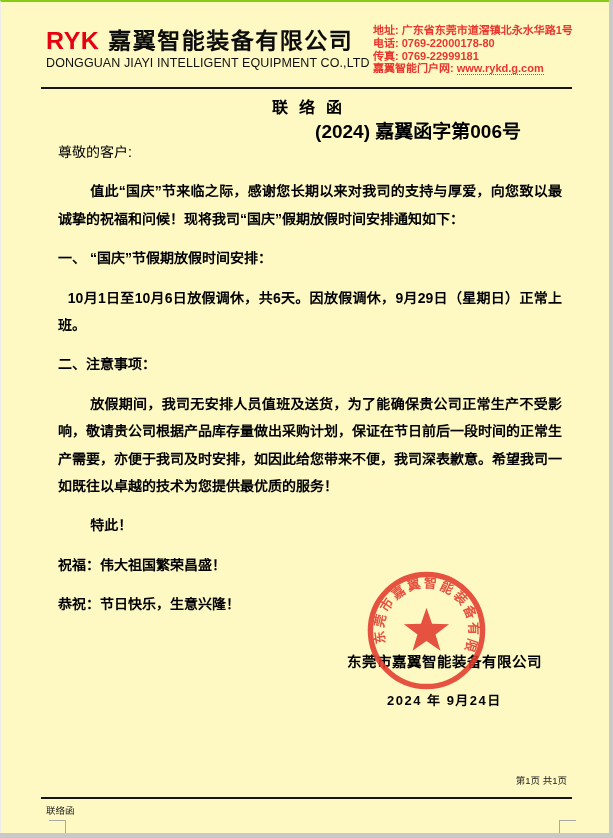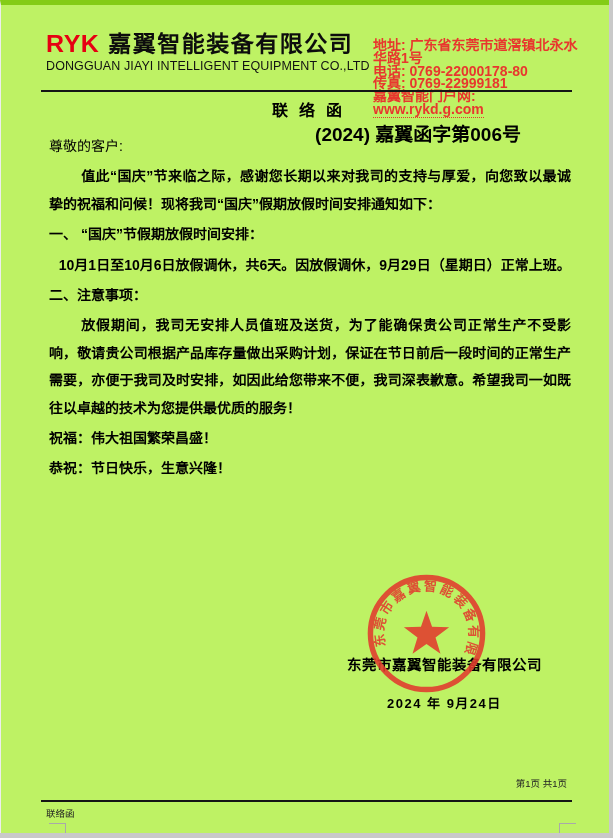--- a/index.html
+++ b/index.html
@@ -4,56 +4,56 @@
 <style>
   * { box-sizing: border-box; }
   html,body { margin:0; padding:0; }
   body {
     width:613px; height:838px; position:relative; overflow:hidden;
     background:#ffffff;
     font-family:"Liberation Sans","DejaVu Sans",sans-serif;
     color:#000;
   }
   .page {
-    position:absolute; inset:0; background:#bef264;
-    border-top:5px solid #84cc16; border-left:1px solid #ededed;
+    position:absolute; inset:0; background:#fef9c3;
+    border-top:2px solid #84cc16; border-left:1px solid #ededed;
   }
   
   .scroll-right { position:absolute; top:0; right:0; width:4px; height:838px; background:#c9c9c9; }
   .scroll-bottom{ position:absolute; bottom:0; left:0; width:613px; height:5px; background:#c9c9c9; }
 
   
   .header { position:absolute; top:20px; left:45px; right:41px; height:62px; }
   .logo-row { display:flex; align-items:baseline; gap:9px; }
   .logo {
     color:#e60012; font-weight:bold; font-size:25px; letter-spacing:0.5px;
     transform:scaleY(.92); transform-origin:bottom left;
   }
   .company-cn { font-size:23px; font-weight:bold; letter-spacing:1.5px; color:#0d0d0d; }
   .company-en { margin-top:0; font-size:12.5px; color:#111; letter-spacing:0.1px; }
   .contact {
-    position:absolute; top:14px; left:327px; width:205px;
-    color:#e8372e; font-size:14px; line-height:12.8px; font-weight:bold;
+    position:absolute; top:2px; left:327px; width:205px;
+    color:#e8372e; font-size:11px; line-height:12.8px; font-weight:bold;
   }
   .contact .url { border-bottom:1px dotted #e8372e; }
   .divider { position:absolute; top:85px; left:40px; right:41px; height:2px; background:#151515; }
 
   
   .doc-title {
     position:absolute; top:92px; left:0; width:100%; text-align:center;
     font-size:16px; font-weight:bold; letter-spacing:11px; text-indent:11px;
   }
   .ref-no { position:absolute; top:114px; right:92px; font-size:19px; font-weight:bold; }
 
   
   .letter-body {
     position:absolute; top:125px; left:45px; width:528px;
     font-size:14px; line-height:27.4px;
   }
-  .letter-body p { margin:3px; font-weight:bold; text-align:justify; }
+  .letter-body p { margin:12px; font-weight:bold; text-align:justify; }
   .salutation { font-weight:normal !important; }
   .ind2 { text-indent:2.3em; }
   .ind1 { text-indent:0.7em; }
 
   
   .seal { position:absolute; top:564px; left:361px; width:129px; height:129px; opacity:.88; }
   .sig-company { position:absolute; top:648px; left:346px; font-size:14.5px; font-weight:bold; letter-spacing:0.5px; }
   .sig-date { position:absolute; top:688px; left:386px; font-size:13px; font-weight:bold; letter-spacing:1.5px; }
 
   
@@ -86,20 +86,21 @@
   <div class="doc-title">联络函</div>
   <div class="ref-no">(2024) 嘉翼函字第006号</div>
 
   <div class="letter-body">
     <p class="salutation">尊敬的客户:</p>
     <p class="ind2">值此“国庆”节来临之际，感谢您长期以来对我司的支持与厚爱，向您致以最诚挚的祝福和问候！现将我司“国庆”假期放假时间安排通知如下：</p>
     <p>一、 “国庆”节假期放假时间安排：</p>
     <p class="ind1">10月1日至10月6日放假调休，共6天。因放假调休，9月29日（星期日）正常上班。</p>
     <p>二、注意事项：</p>
     <p class="ind2">放假期间，我司无安排人员值班及送货，为了能确保贵公司正常生产不受影响，敬请贵公司根据产品库存量做出采购计划，保证在节日前后一段时间的正常生产需要，亦便于我司及时安排，如因此给您带来不便，我司深表歉意。希望我司一如既往以卓越的技术为您提供最优质的服务！</p>
+    <p class="ind2">特此！</p>
     <p>祝福：伟大祖国繁荣昌盛！</p>
     <p>恭祝：节日快乐，生意兴隆！</p>
   </div>
 
   <div class="sig-company">东莞市嘉翼智能装备有限公司</div>
   <svg class="seal" viewBox="0 0 130 130" xmlns="http://www.w3.org/2000/svg">
     <defs>
       <path id="sealArc" d="M 24.6 79.7 A 43 43 0 1 1 105.4 79.7" fill="none"></path>
     </defs>
     <circle cx="65" cy="65" r="56.5" fill="none" stroke="#e23b2e" stroke-width="5.5"></circle>

